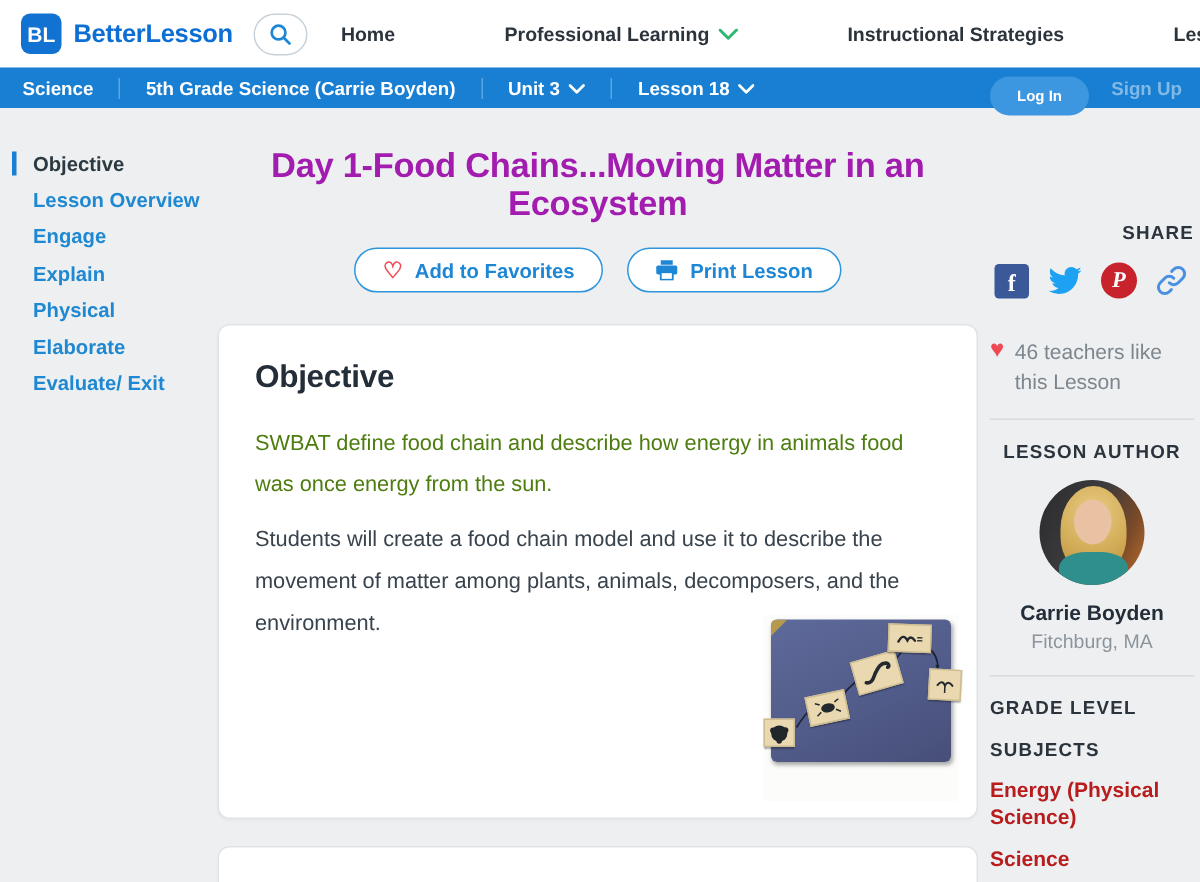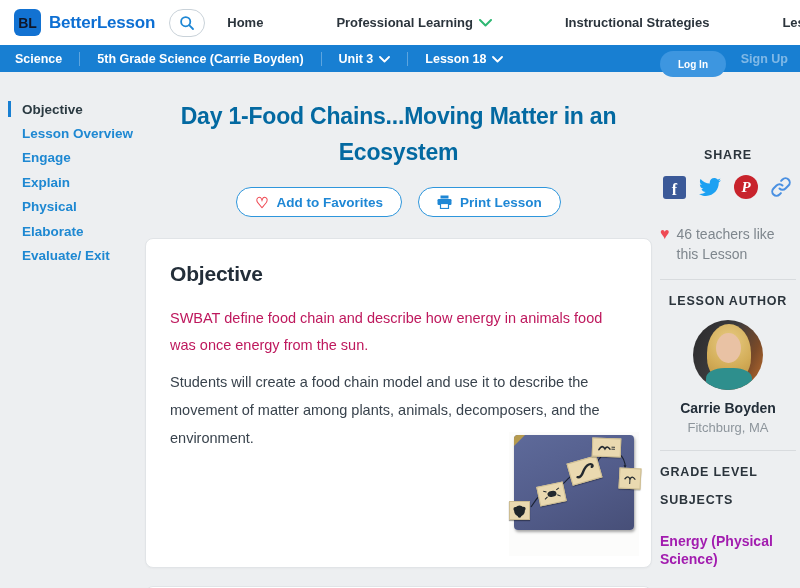--- a/index.html
+++ b/index.html
@@ -11,21 +11,21 @@
     overflow:hidden;
     color:#2b343c;
   }
   
   .navbar {
     position:absolute; top:0; left:0; width:800px; height:45px;
     background:#fff; display:flex; align-items:center; padding:0 14px;
   }
   .logo-box {
     width:27px; height:27px; border-radius:6px; background:#1272d2;
-    color:#0f172a; font-weight:bold; font-size:14px;
+    color:#ffffff; font-weight:bold; font-size:14px;
     display:flex; align-items:center; justify-content:center; flex:0 0 auto;
   }
   .brand { color:#0d6fd3; font-weight:bold; font-size:17px; margin-left:8px; letter-spacing:-0.2px; }
   .search-pill {
     margin-left:14px; width:136px; height:28px; border:1px solid #c9d2d9;
     border-radius:14px; background:#fff; display:flex; align-items:center; padding:0 9px;
   }
   .search-pill input {
     border:none; outline:none; width:100%; font-size:12.5px; color:#4a545c;
     font-family:"Liberation Sans",sans-serif; background:transparent;
@@ -66,37 +66,37 @@
     padding-left:22px; font-size:13.5px; font-weight:bold; color:#1e88d2; cursor:pointer;
   }
   .toc li.active { color:#2b3a42; }
   .toc li.active::before {
     content:""; position:absolute; left:8px; top:4px; width:3px; height:16px; background:#187fd2;
   }
   
   .main-col { position:absolute; left:145px; top:85px; width:507px; }
   .lesson-title {
     margin:13px auto 0; max-width:490px; text-align:center;
-    font-size:23px; line-height:36px; font-weight:bold; color:#0369a1; letter-spacing:-0.2px;
+    font-size:23px; line-height:25px; font-weight:bold; color:#a21caf; letter-spacing:-0.2px;
   }
   .action-row { margin-top:17px; display:flex; justify-content:center; gap:16px; }
   .pill-btn {
     height:30px; border:1.5px solid #2e96dc; border-radius:16px; background:#fff;
     color:#1e87d5; font-size:13.5px; font-weight:bold; font-family:"Liberation Sans",sans-serif;
     display:inline-flex; align-items:center; gap:8px; padding:0 18px; cursor:pointer;
   }
   .heart-outline { color:#ef4a54; font-size:15px; line-height:1; }
   .card {
     margin-top:21px; background:#fff; border:1px solid #e1e4e7; border-radius:8px;
     height:330px; padding:23px 24px; position:relative;
     box-shadow:0 1px 2px rgba(0,0,0,0.03);
   }
   .card h2 { font-size:21px; color:#232e39; letter-spacing:-0.2px; }
   .card .body-text {
-    margin-top:19px; font-size:14.5px; line-height:27px; color:#be185d; max-width:448px;
+    margin-top:19px; font-size:14.5px; line-height:27px; color:#4d7c0f; max-width:448px;
   }
   .card h3 { margin-top:21px; font-size:17px; color:#232e39; }
   .card .body-text2 {
     margin-top:9px; font-size:14.5px; line-height:28px; color:#39434d; max-width:432px;
   }
   .card-next { margin-top:18px; background:#fff; border:1px solid #e1e4e7; border-radius:8px; height:40px; }
   
   .photo { position:absolute; right:12px; top:193px; width:130px; height:124px; background:#fcfcfb; cursor:pointer; }
   .poster {
     position:absolute; left:5px; top:3px; width:120px; height:95px; border-radius:4px;
@@ -116,21 +116,21 @@
   .fc-beetle { left:24px;  bottom:26px; width:27px; height:20px; transform:rotate(-12deg); }
   .fc-snake  { left:55px;  top:24px;    width:31px; height:23px; transform:rotate(-16deg); }
   .fc-bird   { right:13px; top:3px;     width:29px; height:19px; transform:rotate(2deg); }
   .fc-side   { right:-7px; top:33px;    width:22px; height:21px; transform:rotate(3deg); }
   .arrows { position:absolute; left:0; top:0; width:120px; height:95px; }
   
   .sidebar { position:absolute; left:660px; top:140px; width:136px; }
   .side-heading {
     font-size:12.5px; font-weight:bold; color:#2b343c; letter-spacing:0.8px;
   }
-  .share-heading { text-align:center; margin-top:8px; }
+  .share-heading { text-align:right; margin-top:8px; }
   .social-row { margin-top:13px; display:flex; align-items:center; justify-content:space-between; padding:0 3px; }
   .fb-badge {
     width:23px; height:23px; background:#3b5998; border-radius:3px; color:#fff;
     font-weight:bold; font-size:16px; display:flex; align-items:flex-end; justify-content:center;
     line-height:1.1; cursor:pointer; font-family:"Liberation Serif",serif;
   }
   .pin-badge {
     width:24px; height:24px; background:#c8232c; border-radius:50%; color:#fff;
     font-weight:bold; font-style:italic; font-size:15px; display:flex; align-items:center;
     justify-content:center; cursor:pointer; font-family:"Liberation Serif",serif;
@@ -156,21 +156,21 @@
   }
   .avatar .torso {
     position:absolute; left:13px; bottom:-4px; width:46px; height:26px; border-radius:40% 40% 0 0;
     background:#2e8f8d;
   }
   .author-name { margin-top:2px; text-align:center; font-size:14px; font-weight:bold; color:#232e39; }
   .author-loc  { margin-top:4px; text-align:center; font-size:13px; color:#8d959c; }
   .detail-heading { margin-top:2px; }
   .subjects-heading { margin-top:14px; }
   .subject-link {
-    display:block; margin-top:25px; font-size:14px; font-weight:bold; color:#a21caf;
+    display:block; margin-top:10px; font-size:14px; font-weight:bold; color:#b91c1c;
     line-height:18px; cursor:pointer; text-decoration:none;
   }
 </style>
 </head>
 <body>
 
 <header class="navbar">
   <div class="logo-box">BL</div>
   <div class="brand">BetterLesson</div>
   <div class="search-pill">

